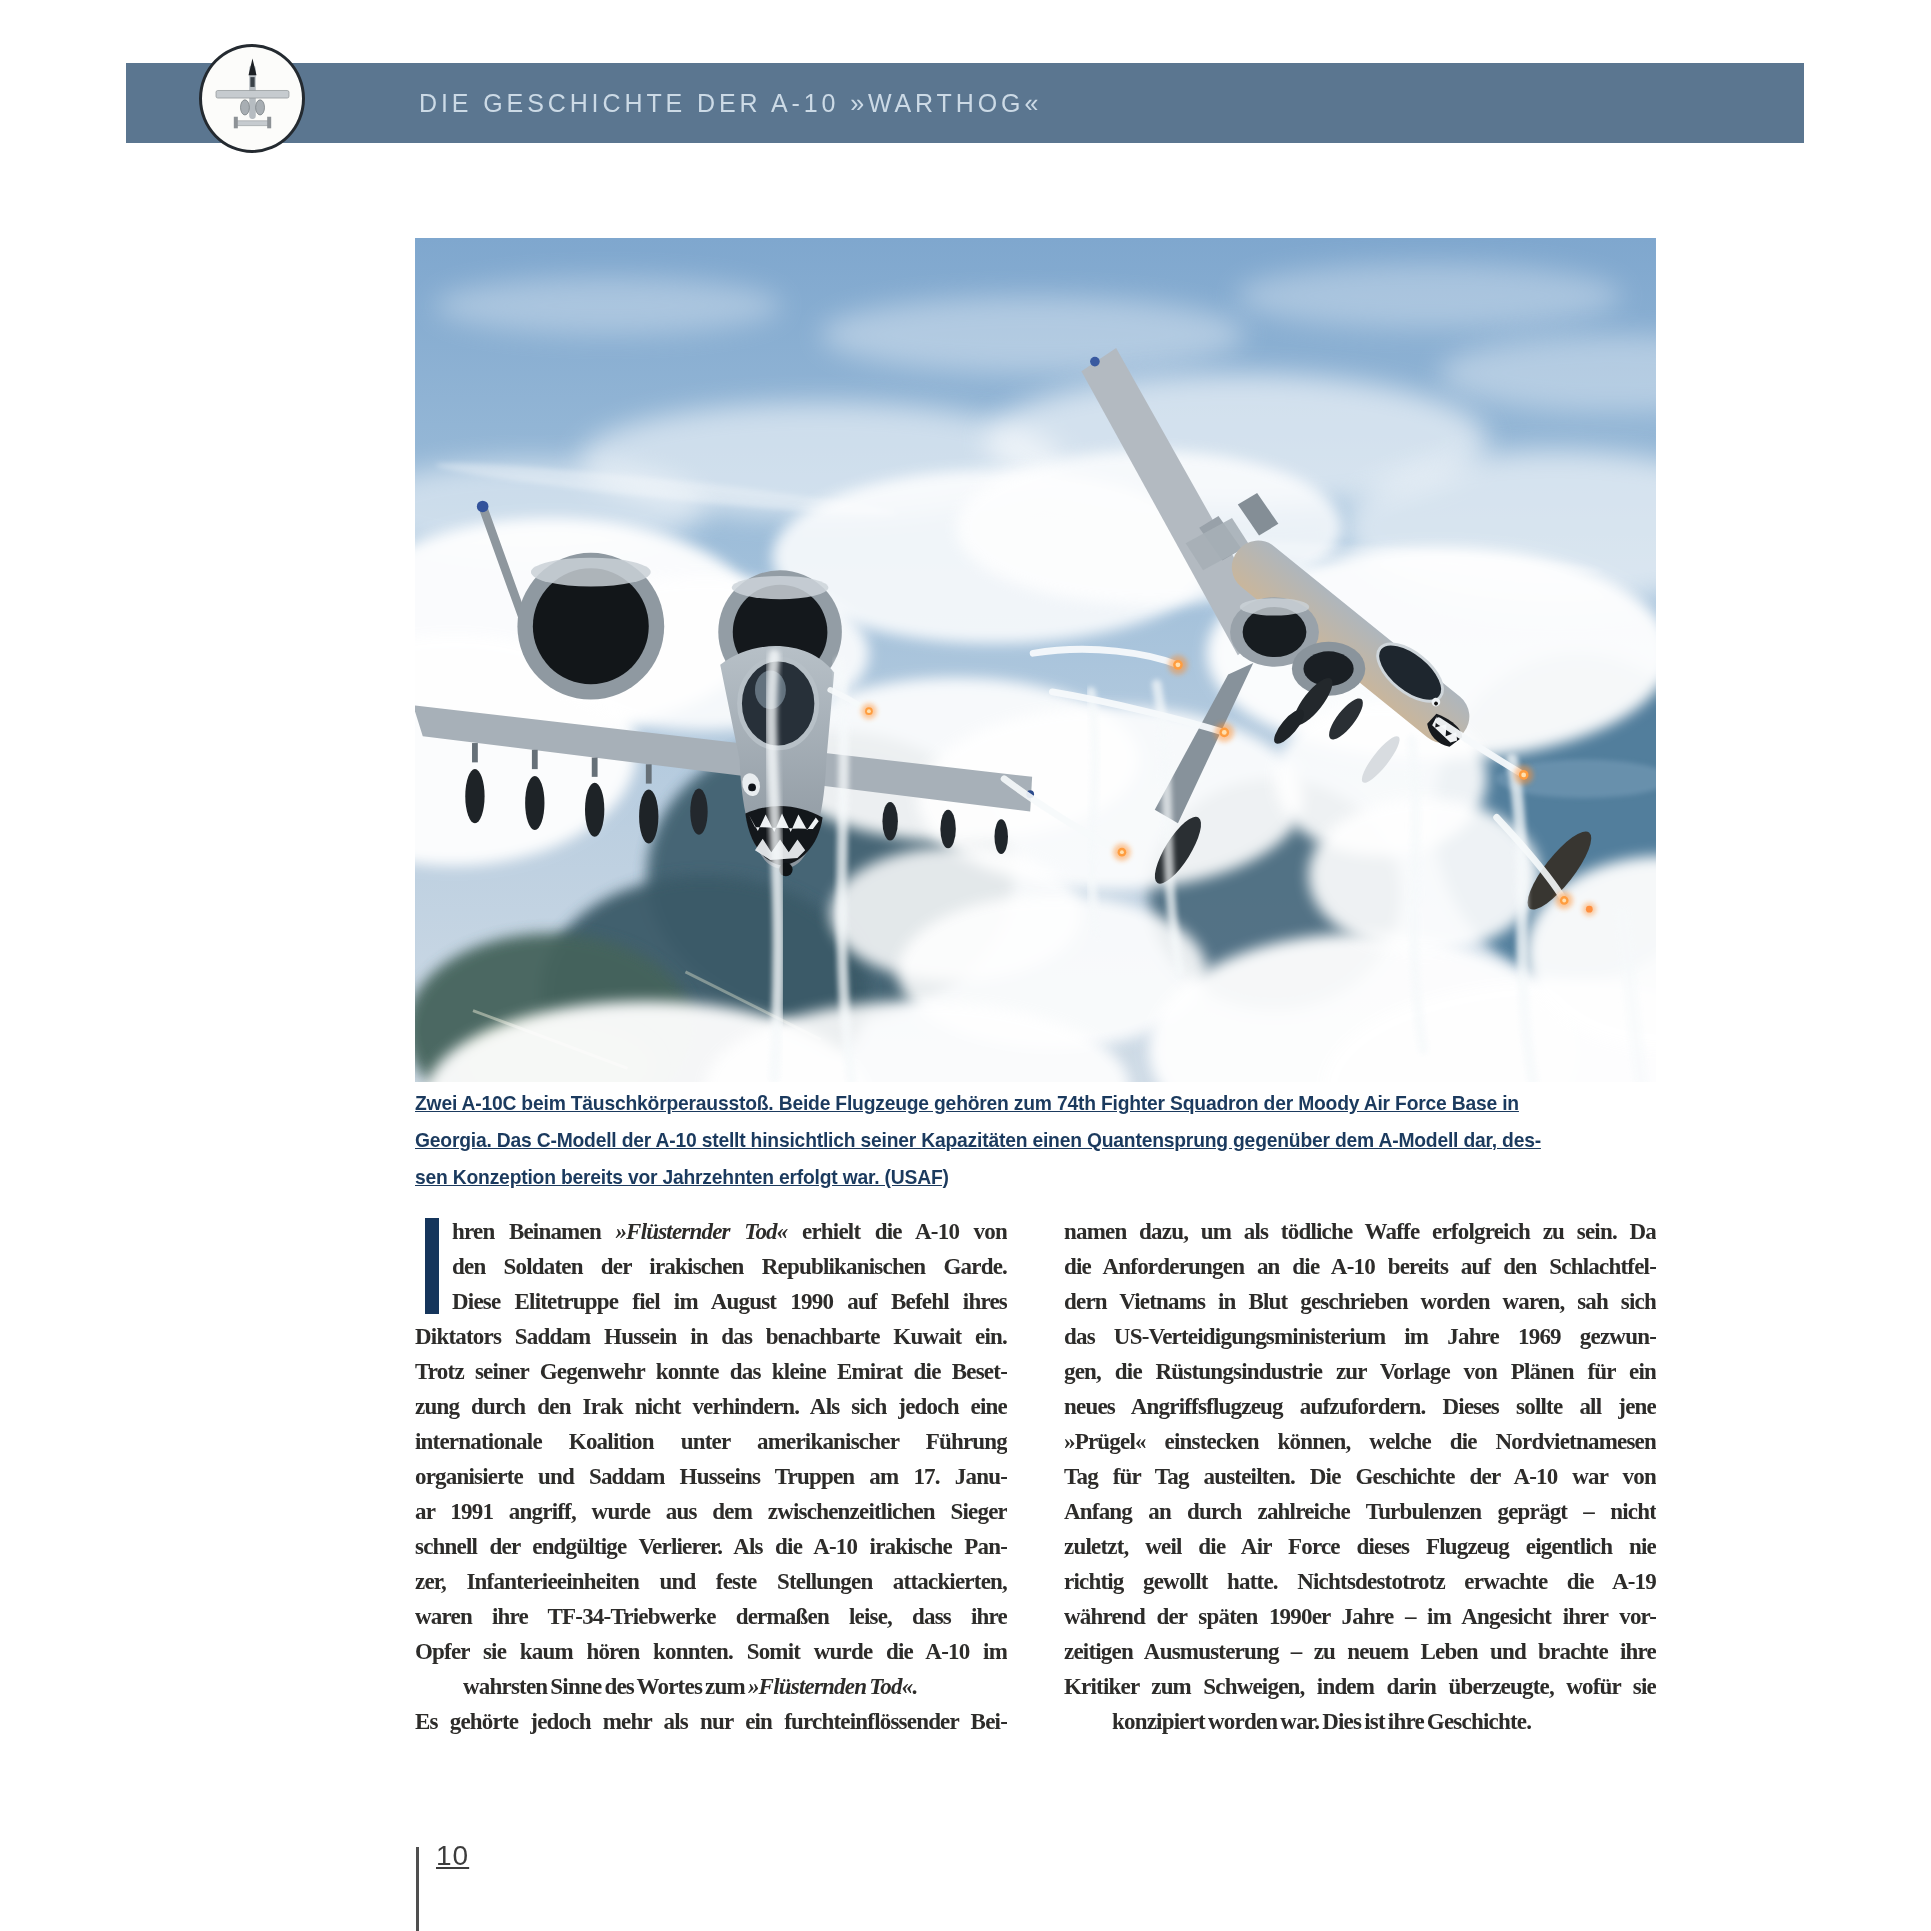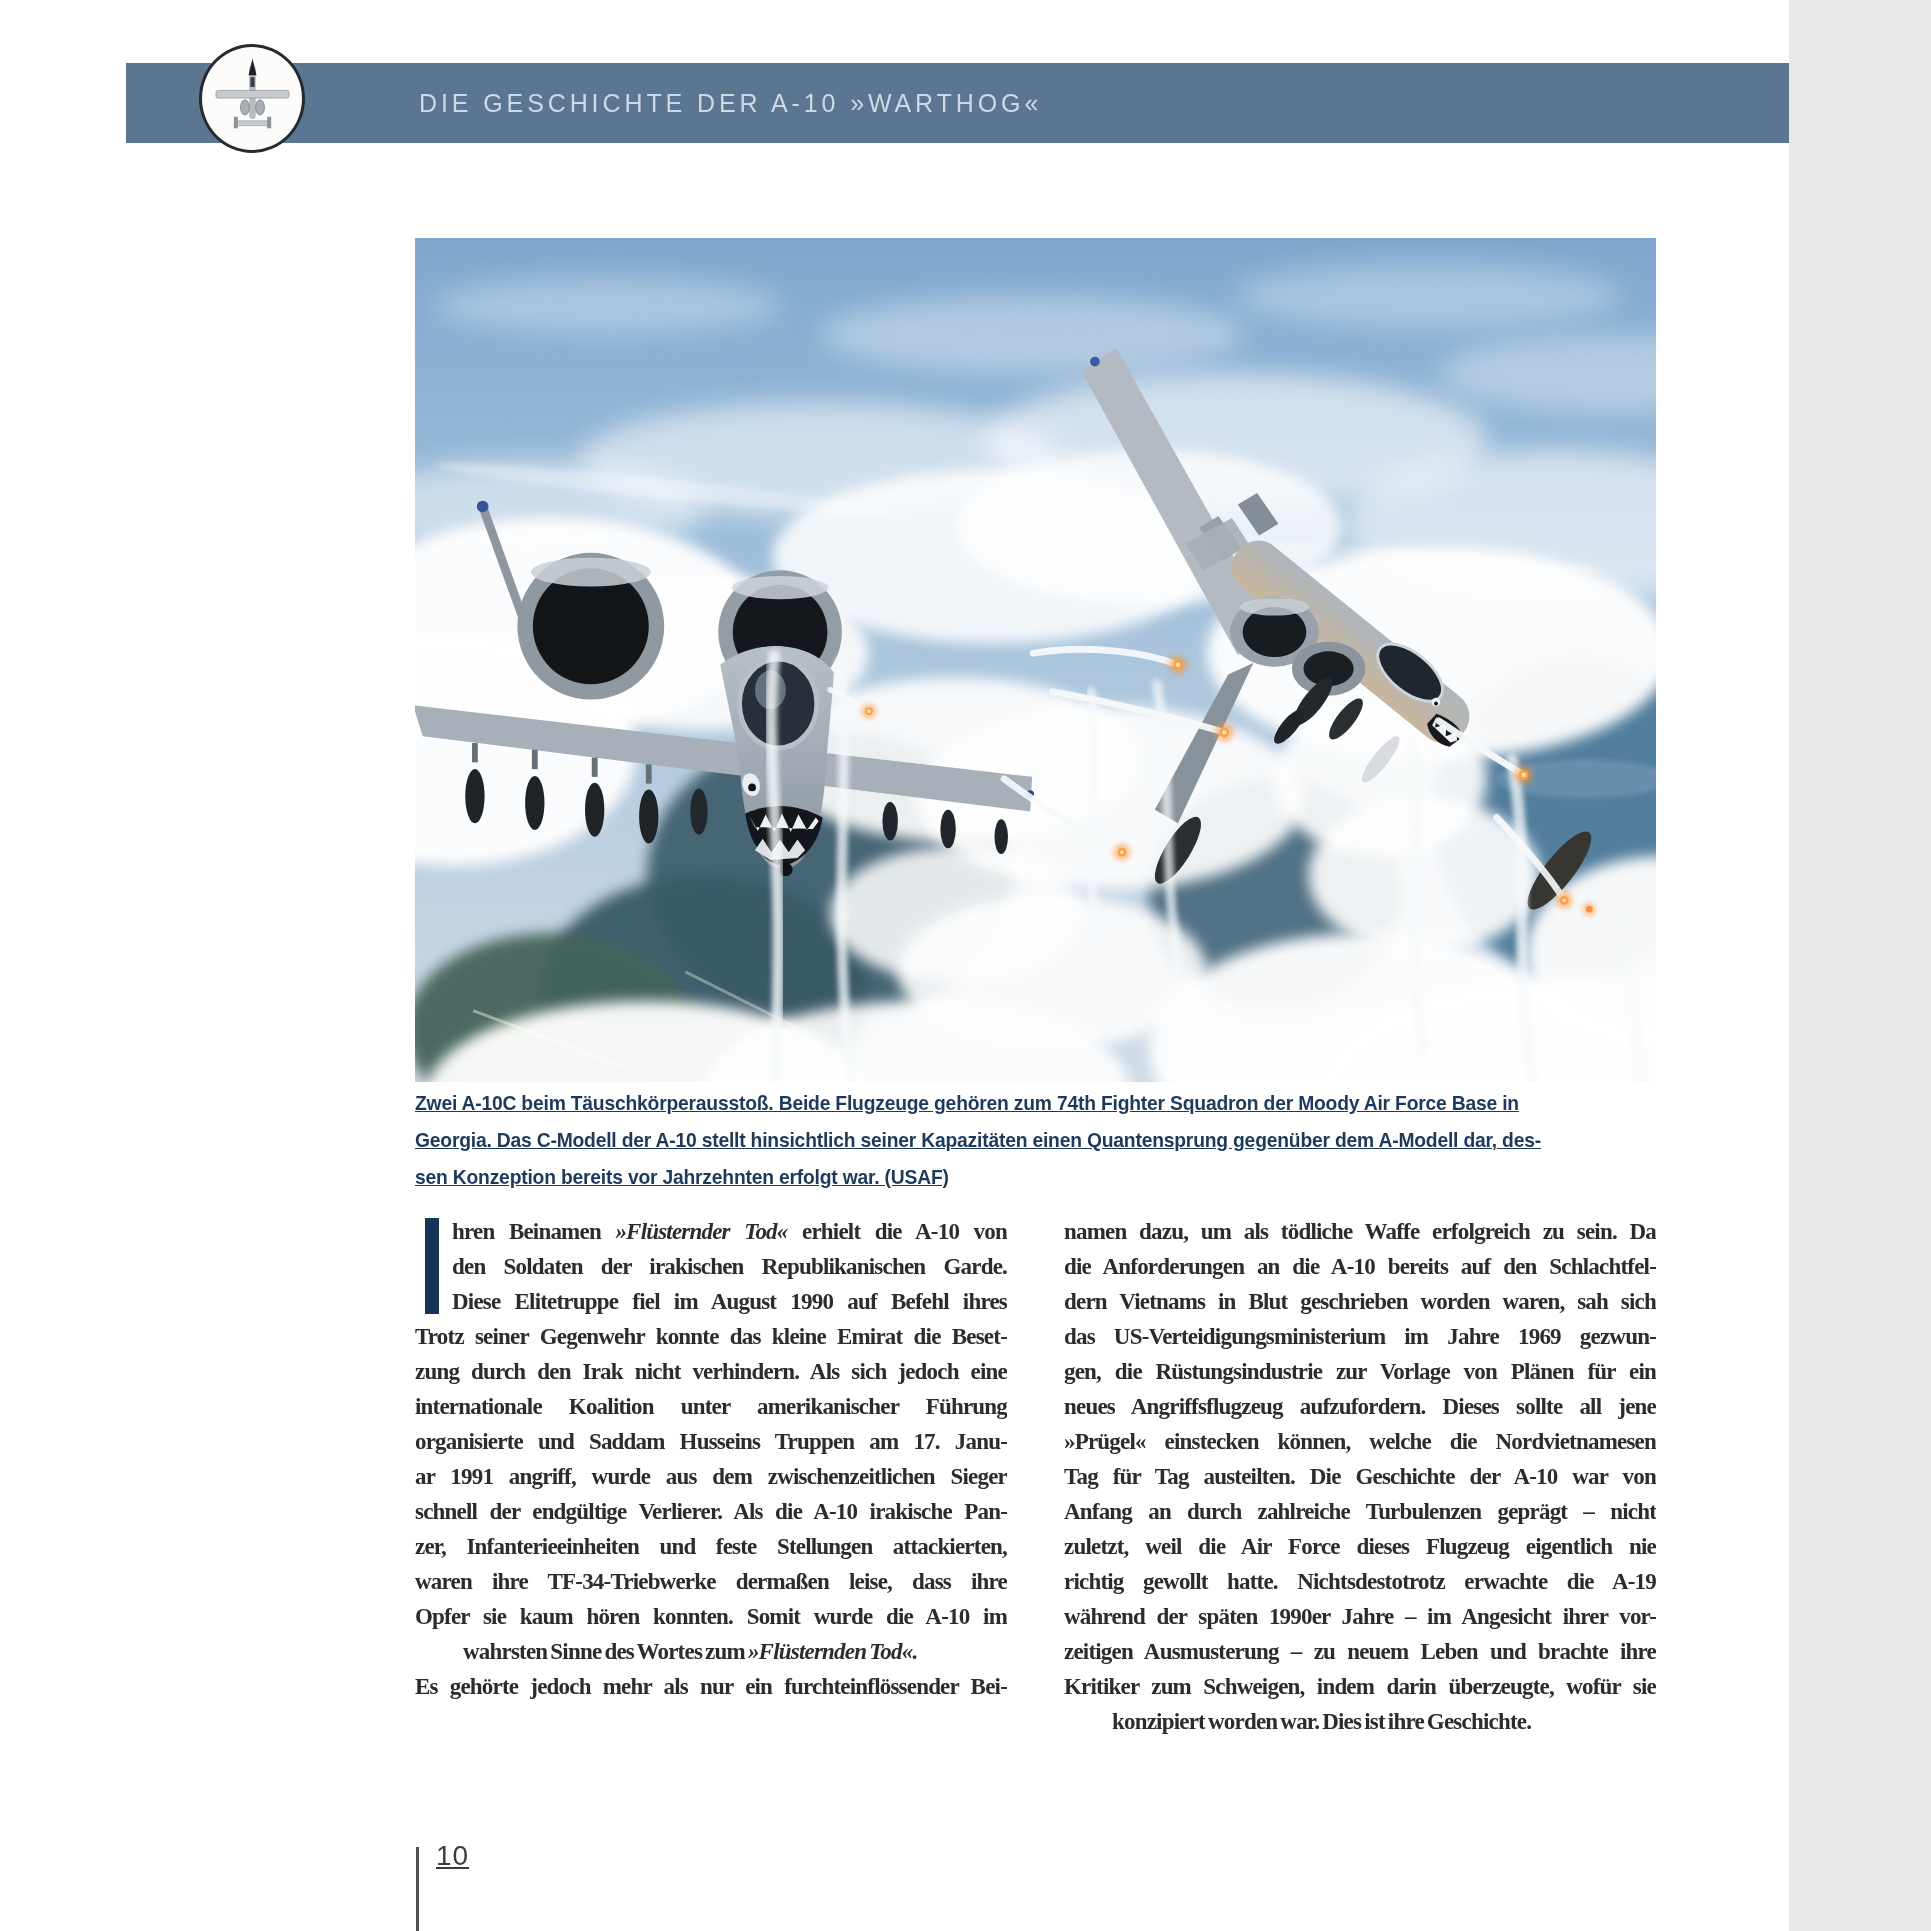--- a/index.html
+++ b/index.html
@@ -1,16 +1,16 @@
 <!DOCTYPE html>
 <html><head>
 <meta charset="utf-8">
 <style>
   html,body{margin:0;padding:0;background:#e8e8e8;}
-  .page{position:relative;width:1789px;height:1931px;background:#ffffff;overflow:hidden;
+  .page{position:relative;width:1931px;height:1931px;background:#ffffff;overflow:hidden;
         font-family:"Liberation Sans",sans-serif;}
 
   
   .hbar{position:absolute;left:126px;top:63px;width:1678px;height:80px;background:#5b7690;}
   .htitle{position:absolute;left:419px;top:63px;height:80px;display:flex;align-items:center;
           font-size:25px;letter-spacing:3.9px;color:#ccdae6;white-space:nowrap;}
   .logo{position:absolute;left:199px;top:44px;width:106px;height:109px;background:#fcfcfa;
         border:3.9px solid #242a30;border-radius:50%;box-sizing:border-box;
         display:flex;align-items:center;justify-content:center;}
 
@@ -263,20 +263,21 @@
     <div class="cl">Georgia. Das C-Modell der A-10 stellt hinsichtlich seiner Kapazitäten einen Quantensprung gegenüber dem A-Modell dar, des-</div>
     <div class="cl">sen Konzeption bereits vor Jahrzehnten erfolgt war. (USAF)</div>
   </div>
 
   <div class="dropcap">I</div>
 
   <div class="bcol left">
     <div class="bl ind"><span>hren Beinamen </span><span class="em">»Flüsternder Tod«</span><span> erhielt die A-10 von</span></div>
     <div class="bl ind">den Soldaten der irakischen Republikanischen Garde.</div>
     <div class="bl ind">Diese Elitetruppe fiel im August 1990 auf Befehl ihres</div>
+    <div class="bl">Diktators Saddam Hussein in das benachbarte Kuwait ein.</div>
     <div class="bl">Trotz seiner Gegenwehr konnte das kleine Emirat die Beset-</div>
     <div class="bl">zung durch den Irak nicht verhindern. Als sich jedoch eine</div>
     <div class="bl">internationale Koalition unter amerikanischer Führung</div>
     <div class="bl">organisierte und Saddam Husseins Truppen am 17. Janu-</div>
     <div class="bl">ar 1991 angriff, wurde aus dem zwischenzeitlichen Sieger</div>
     <div class="bl">schnell der endgültige Verlierer. Als die A-10 irakische Pan-</div>
     <div class="bl">zer, Infanterieeinheiten und feste Stellungen attackierten,</div>
     <div class="bl">waren ihre TF-34-Triebwerke dermaßen leise, dass ihre</div>
     <div class="bl">Opfer sie kaum hören konnten. Somit wurde die A-10 im</div>
     <div class="bl nat"><span>wahrsten Sinne des Wortes zum </span><span class="em">»Flüsternden Tod«.</span></div>

